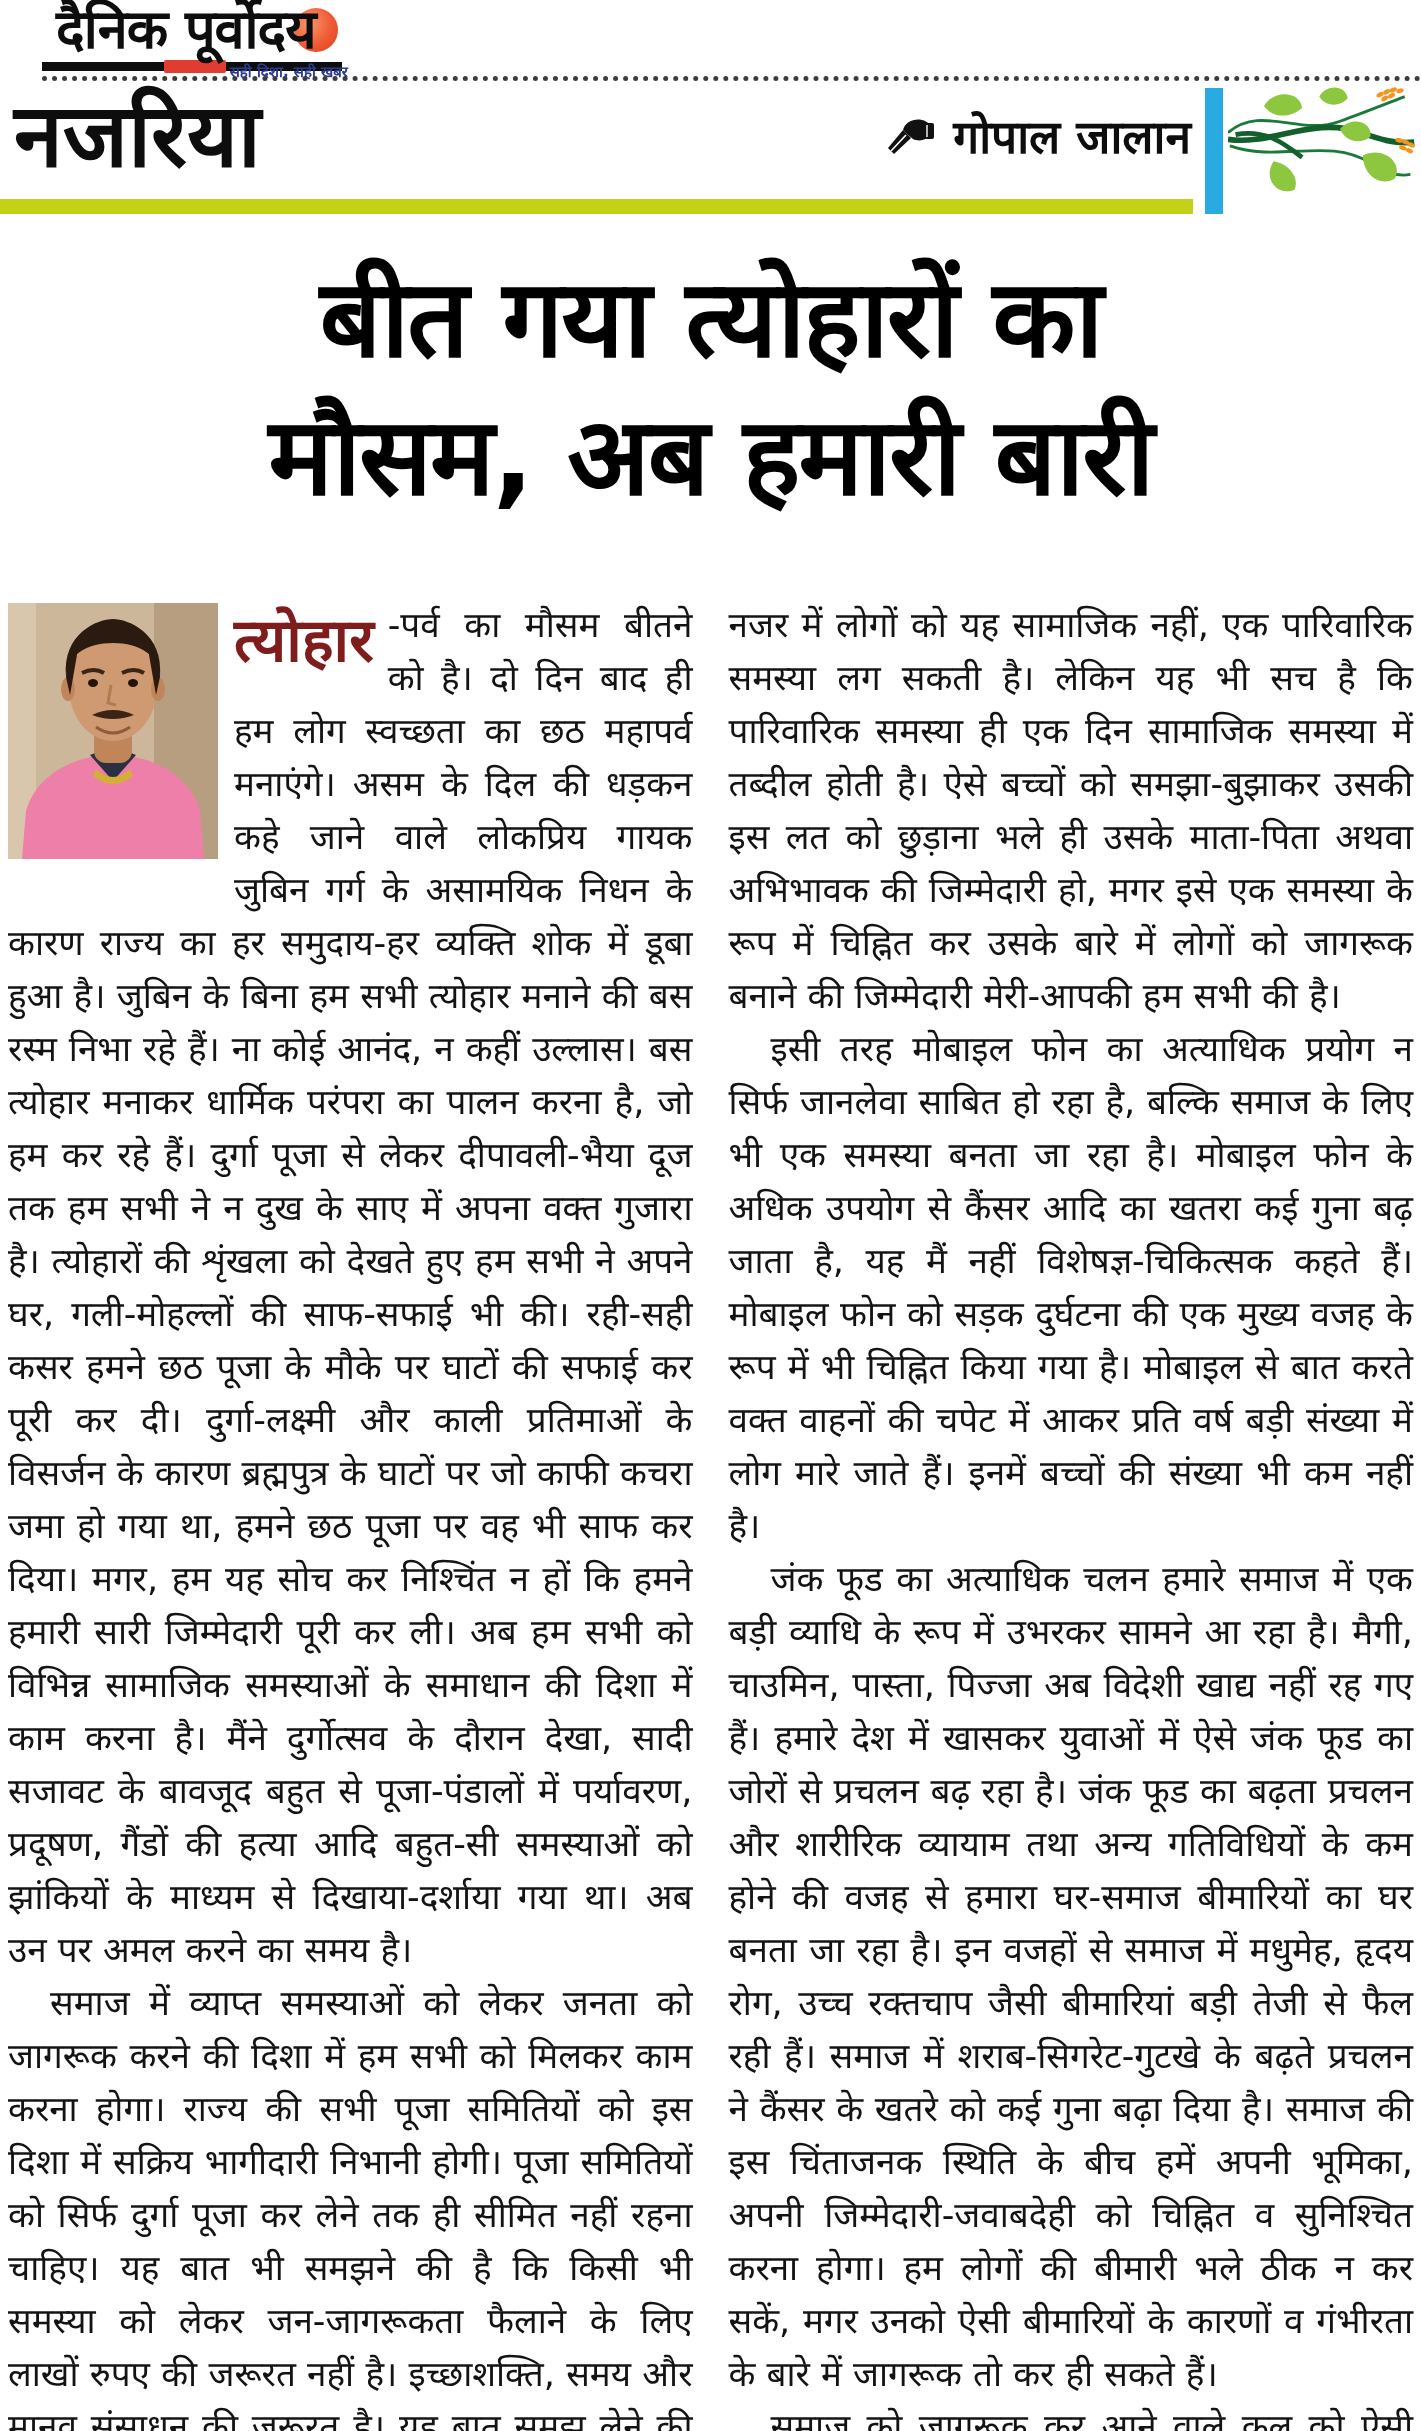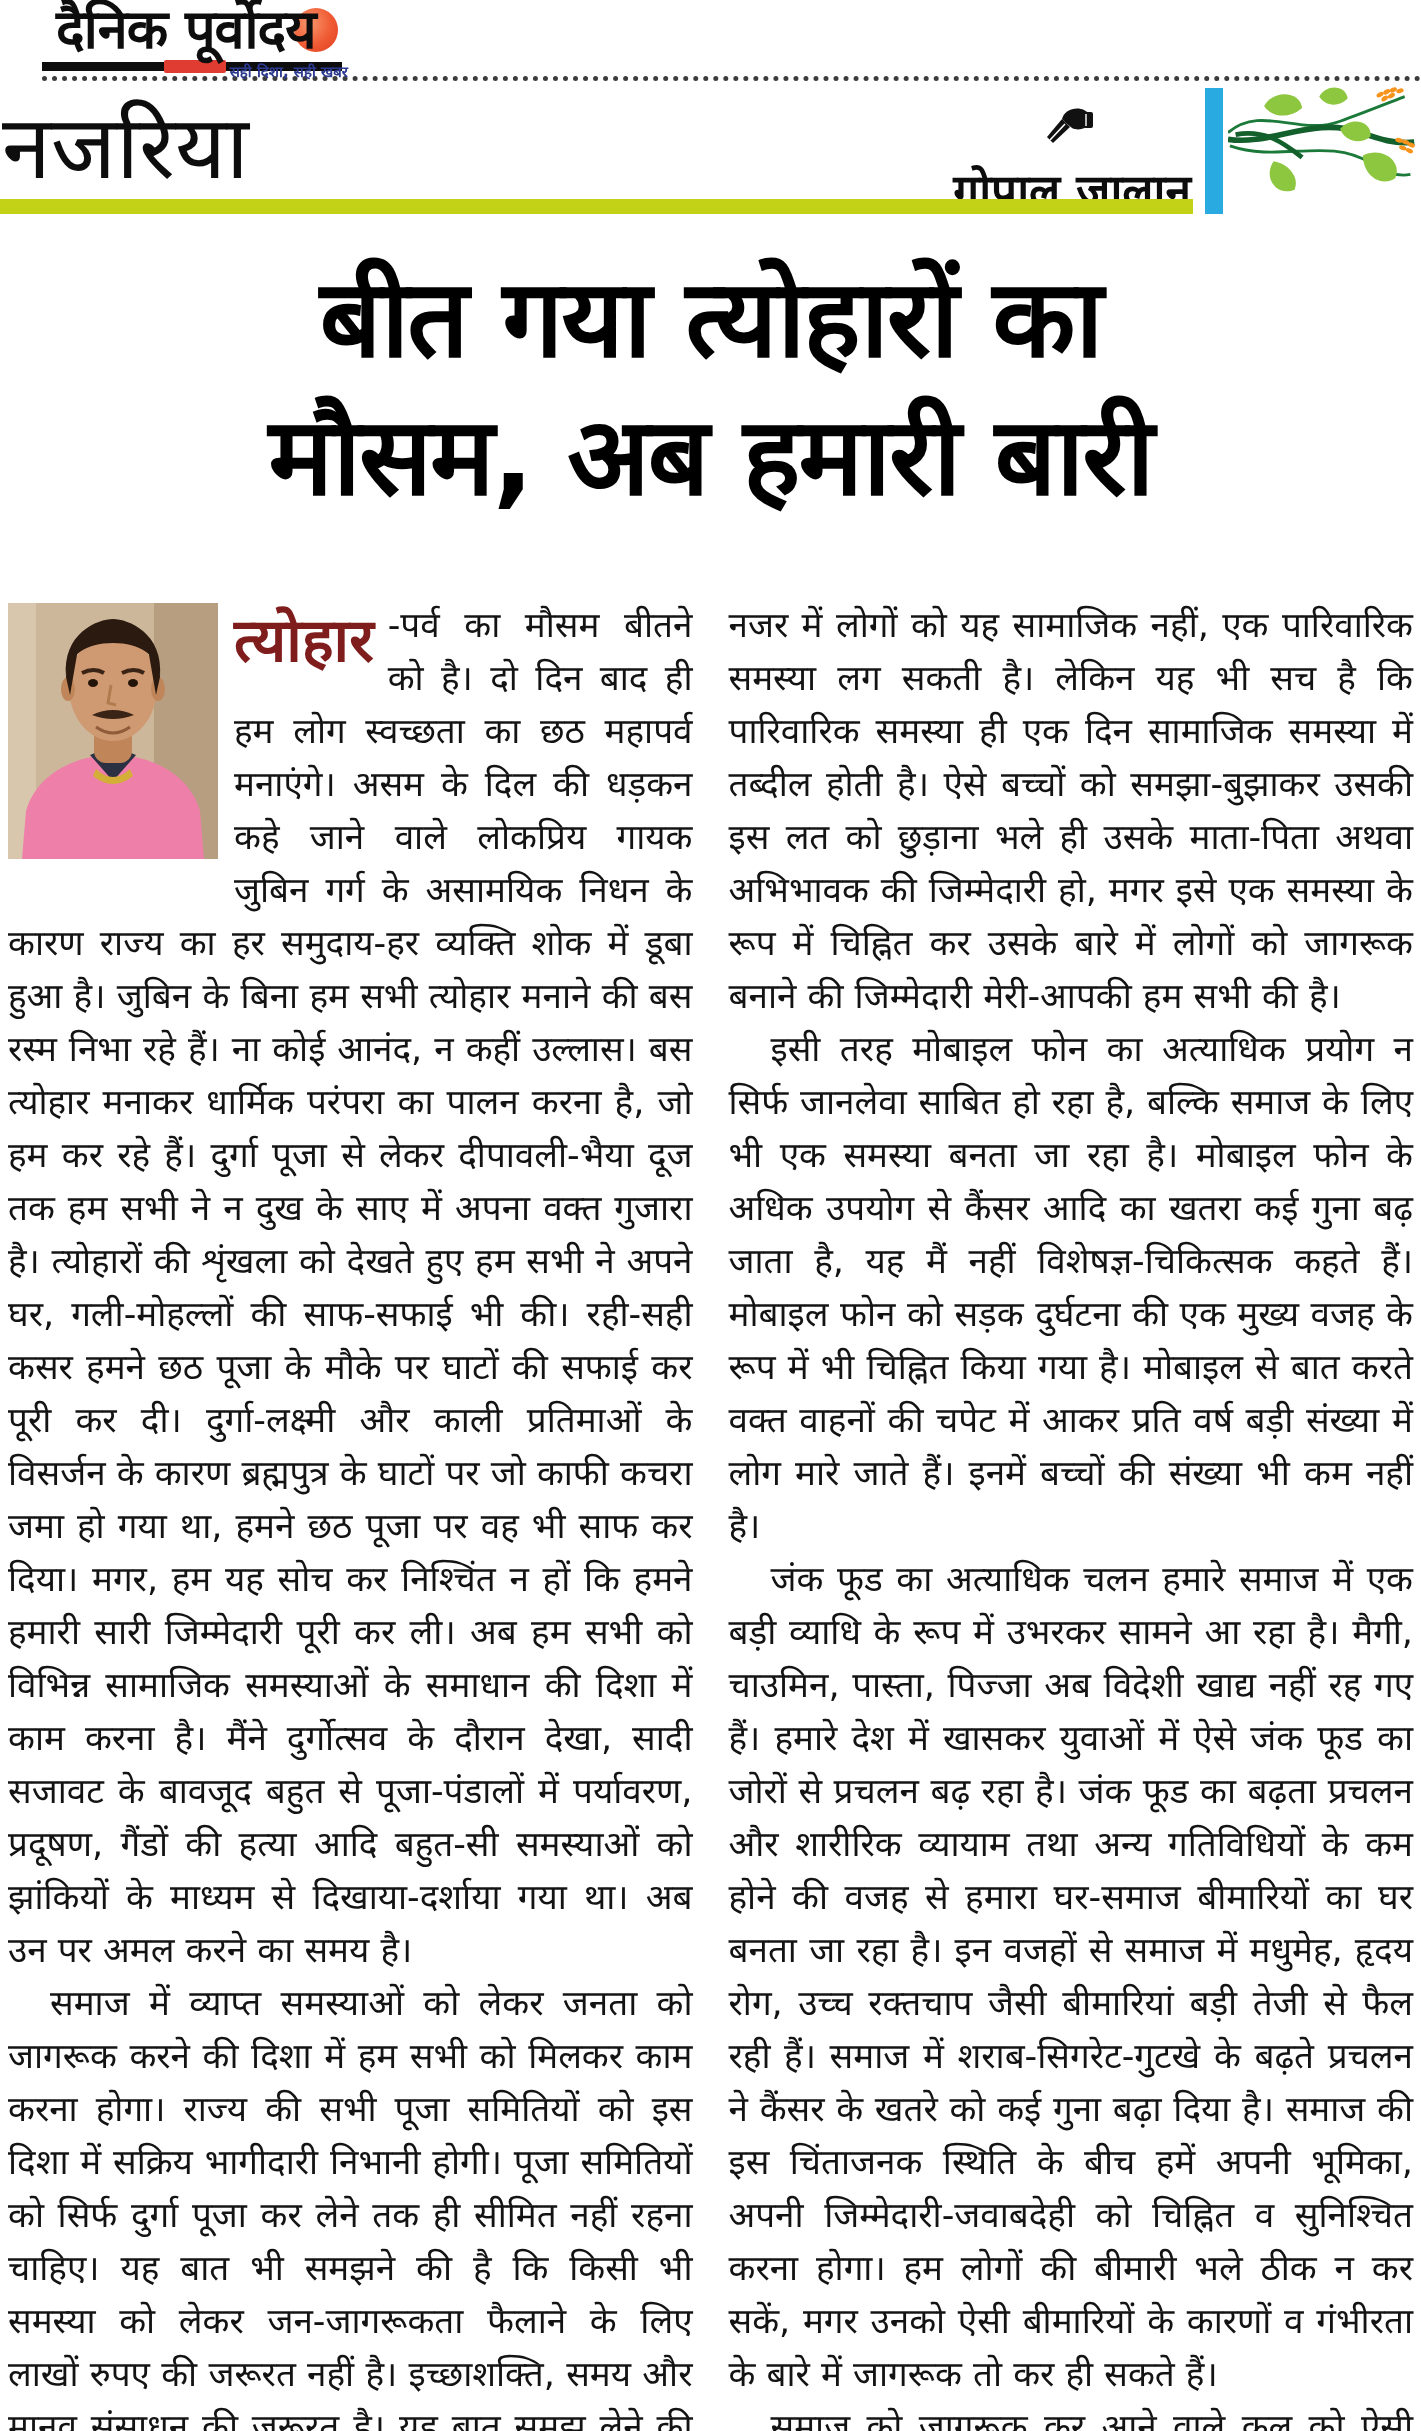--- a/index.html
+++ b/index.html
@@ -12,22 +12,22 @@
   .logo-text{position:relative;z-index:2;font-size:54px;font-weight:800;letter-spacing:-1px;color:#0d0d0d;line-height:1.05;white-space:nowrap;}
   .logo-dot{position:absolute;z-index:1;left:238px;top:6px;width:44px;height:44px;border-radius:50%;
     background:radial-gradient(circle at 35% 35%, #f9966b 0%, #ef5a33 55%, #e03c1f 100%);}
   .tagline{position:relative;z-index:2;text-align:right;width:292px;font-size:15px;font-weight:700;color:#2b3990;margin-top:2px;}
   .masthead-rule{position:absolute;left:0;top:62px;width:300px;height:9px;background:#0d0d0d;}
   .rule-badge{position:absolute;left:122px;top:60px;width:62px;height:13px;background:#e03c31;border-radius:2px;}
   .dotted-divider{position:absolute;left:0;right:0;top:76px;border-top:5px dotted #3c3c3c;}
 
   
   .section-band{position:relative;height:124px;margin-top:0;}
-  .section-title{position:absolute;left:2px;top:2px;font-size:88px;font-weight:400;line-height:1;color:#0d0d0d;margin-top:12px;}
-  .byline{position:absolute;right:230px;top:14px;display:flex;align-items:center;gap:14px;flex-direction:column;}
+  .section-title{position:absolute;left:14px;top:2px;font-size:88px;font-weight:700;line-height:1;color:#0d0d0d;}
+  .byline{position:absolute;right:230px;top:14px;display:flex;align-items:center;gap:14px;}
   .byline-name{font-size:46px;font-weight:800;color:#0d0d0d;white-space:nowrap;}
   .pen-icon{width:52px;height:40px;}
   .green-bar{position:absolute;left:0;bottom:0;width:1193px;height:15px;background:#c3d117;}
   .blue-bar{position:absolute;left:1205px;top:-2px;bottom:0;width:18px;background:#29abe2;}
   .leaf-illustration{position:absolute;left:1228px;top:-6px;width:190px;height:122px;}
 
   
   .headline{margin-top:36px;text-align:center;font-weight:800;color:#000;line-height:1.28;font-size:108px;letter-spacing:-2px;}
   .headline div{white-space:nowrap;}
 

